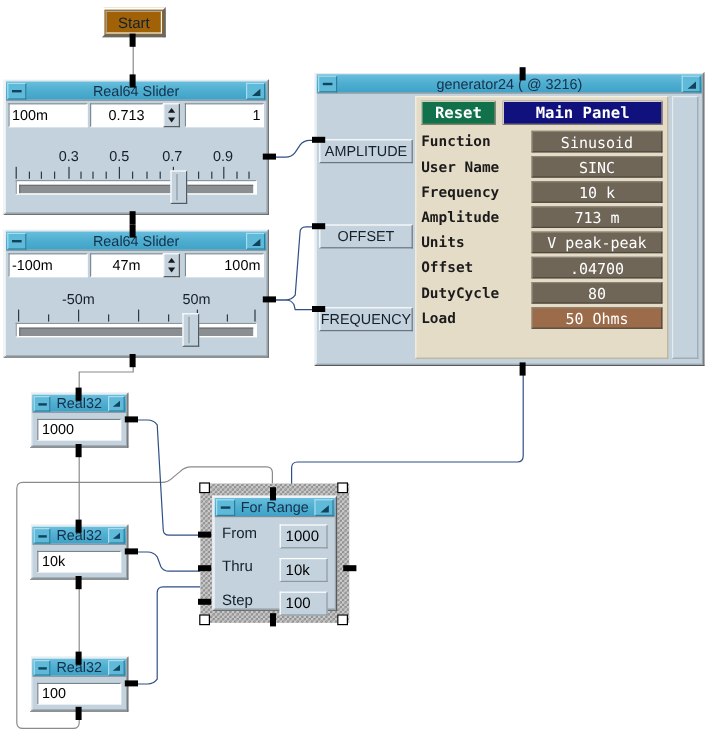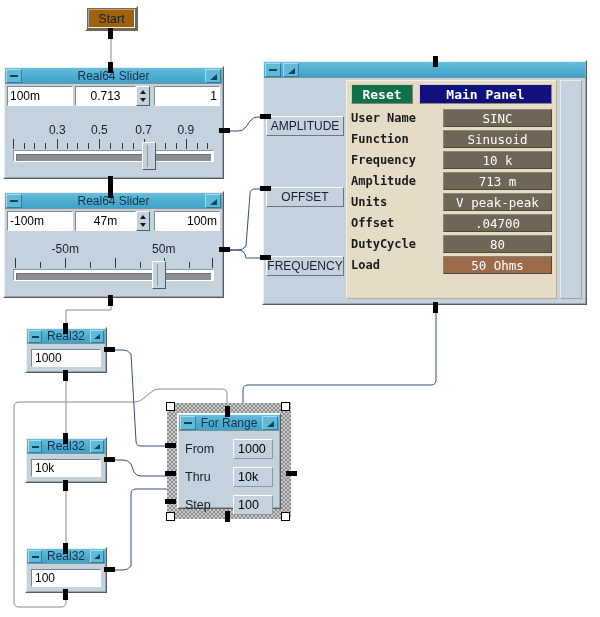--- a/index.html
+++ b/index.html
@@ -214,21 +214,21 @@
       linear-gradient(45deg, #8e8e8e 25%, transparent 25%, transparent 75%, #8e8e8e 75%),
       linear-gradient(45deg, #8e8e8e 25%, transparent 25%, transparent 75%, #8e8e8e 75%);
     background-size: 4px 4px;
     background-position: 0 0, 2px 2px;
   }
   .handle {
     position:absolute; width:9px; height:9px; background:#ffffff; border:1px solid #000;
     box-sizing:border-box;
   }
   .fr-body { position:absolute; left:10px; top:10px; right:10px; bottom:10px; }
-  .fr-row { position:absolute; left:6px; right:6px; height:24px; display:flex; align-items:center; }
+  .fr-row { position:absolute; left:6px; right:6px; height:24px; display:flex; }
   .fr-lab { width:48px; font-size:12.5px; color:#14202a; }
   .fr-val {
     flex:1; height:20px; line-height:18px;
     background:#c3d2dc;
     border:1px solid #ffffff; border-right-color:#8d99a1; border-bottom-color:#8d99a1;
     box-sizing:border-box; font-size:12.5px; padding-left:4px;
   }
 
   
   .startbtn {
@@ -386,42 +386,43 @@
     </div>
   </div>
   <div class="pin v" style="left:108px; top:187px;"></div>
   <div class="pin v" style="left:108px; top:295px;"></div>
   <div class="pin h" style="left:219px; top:247px;"></div>
 
   <div class="win" style="left:262px; top:60px; width:325px; height:245px;">
     <div class="win-inner">
       <div class="titlebar">
         <div class="tb-btn min"></div>
+        <div class="title-text">generator24 ( @ 3216)</div>
         <div class="tb-btn max"></div>
       </div>
 
       <div class="gen-left">
         <div class="gen-term" style="top:36px;">AMPLITUDE</div>
         <div class="gen-term" style="top:107px;">OFFSET</div>
         <div class="gen-term" style="top:176px;">FREQUENCY</div>
       </div>
 
       <div class="gen-main">
         <div class="gen-btns">
           <div class="btn-reset">Reset</div>
           <div class="btn-main">Main Panel</div>
         </div>
 
         <div class="gen-row">
+          <div class="gen-key">Function</div>
+          <div class="gen-val">Sinusoid</div>
+        </div>
+        <div class="gen-row">
           <div class="gen-key">User Name</div>
           <div class="gen-val">SINC</div>
-        </div>
-        <div class="gen-row">
-          <div class="gen-key">Function</div>
-          <div class="gen-val">Sinusoid</div>
         </div>
         <div class="gen-row">
           <div class="gen-key">Frequency</div>
           <div class="gen-val">10 k</div>
         </div>
         <div class="gen-row">
           <div class="gen-key">Amplitude</div>
           <div class="gen-val">713 m</div>
         </div>
         <div class="gen-row">

